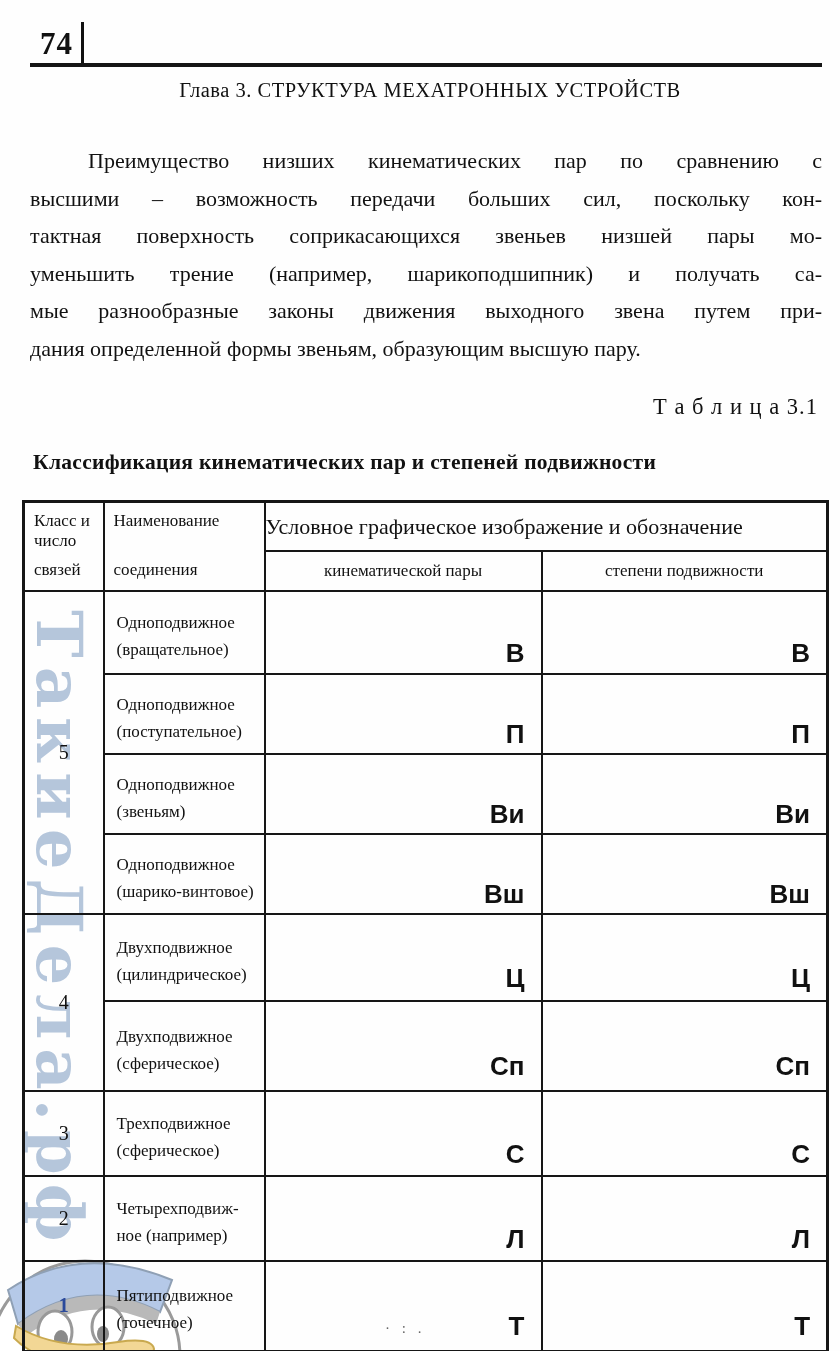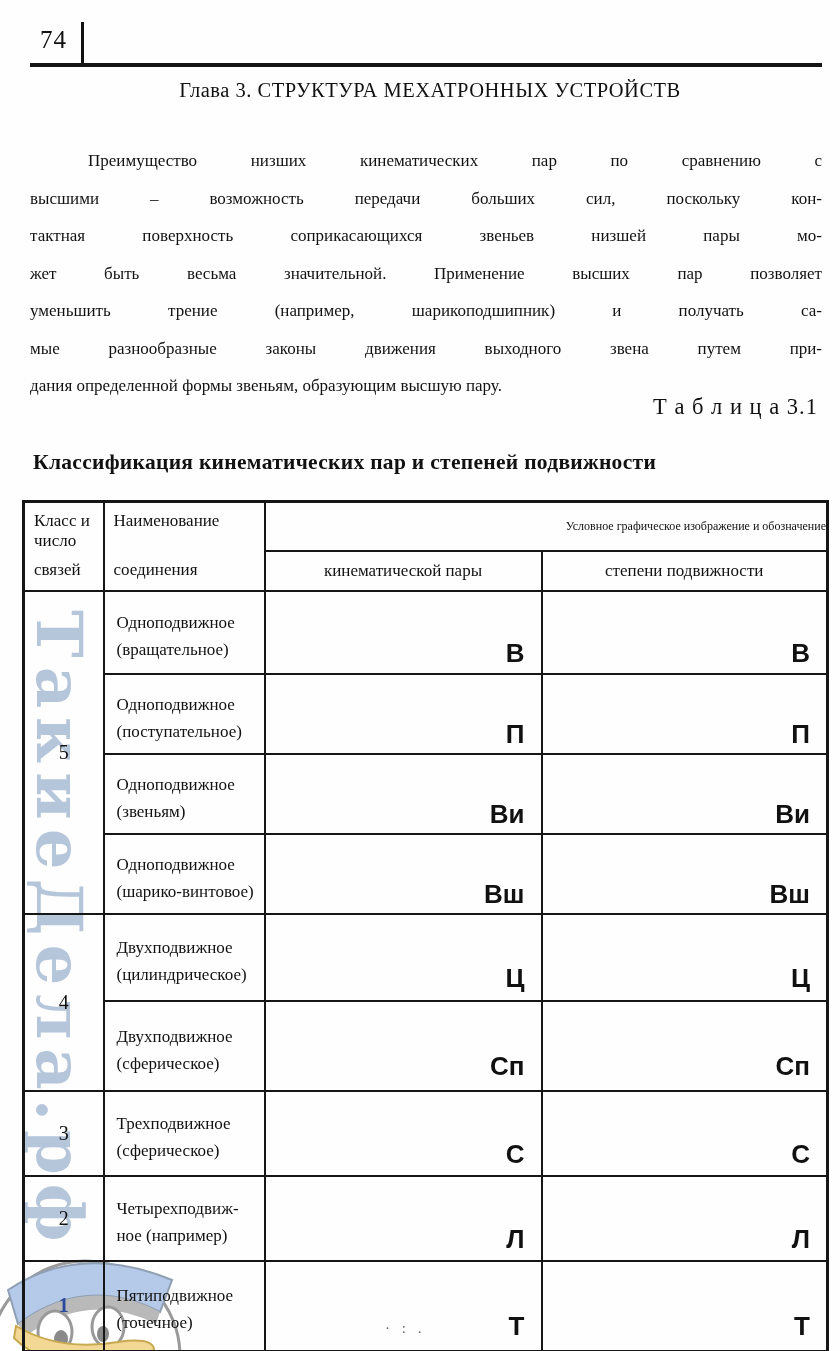--- a/index.html
+++ b/index.html
@@ -2,26 +2,26 @@
 <html><head>
 <meta charset="utf-8">
 <style>
   html,body{margin:0;padding:0;}
   body{
     width:840px;height:1351px;position:relative;background:#fefefe;
     font-family:"Liberation Serif", serif;color:#111;overflow:hidden;
   }
   .layer{position:absolute;}
   
-  .page-num{left:40px;top:26px;font-size:25px;font-weight:normal;letter-spacing:1px;}
+  .page-num{left:40px;top:26px;font-size:31px;font-weight:bold;letter-spacing:1px;}
   .head-vline{left:81px;top:22px;width:3px;height:42px;background:#111;}
   .chapter{left:110px;top:31px;width:640px;text-align:center;font-size:20.5px;letter-spacing:.5px;margin-top:48px;}
   .head-rule{left:30px;top:63px;width:792px;height:4px;background:#151515;}
   
-  .paragraph{left:30px;top:142px;width:792px;font-size:17px;line-height:37.5px;}
+  .paragraph{left:30px;top:142px;width:792px;font-size:22px;line-height:37.5px;}
   .para-line{text-align:justify;text-align-last:justify;white-space:normal;}
   .para-line.first{text-indent:58px;}
   .para-line.last{text-align-last:left;}
   
   .tbl-caption{right:22px;top:394px;font-size:22.5px;letter-spacing:1px;}
   .tbl-title{left:33px;top:450px;font-size:21.5px;font-weight:bold;letter-spacing:.3px;}
   
   .watermark{
     left:22px;top:610px;height:650px;writing-mode:vertical-rl;
     font-family:"DejaVu Serif", serif;font-weight:bold;font-size:64px;
@@ -30,21 +30,21 @@
   .penguin{left:0;top:1228px;z-index:2;}
   .specks{left:385px;top:1320px;font-size:15px;color:#666;letter-spacing:4px;z-index:4;}
   
   table.kin{
     position:absolute;left:22px;top:500px;width:804px;z-index:3;
     border-collapse:collapse;table-layout:fixed;background:transparent;
   }
   table.kin,table.kin th,table.kin td{border:2.5px solid #161616;}
   table.kin{border-width:3px;}
   th,td{padding:0;vertical-align:middle;font-weight:normal;}
-  .hgroup{height:47px;font-size:12px;text-align:right;padding-left:40px;}
+  .hgroup{height:47px;font-size:22px;text-align:left;}
   .hsub{height:38px;font-size:17px;text-align:center;margin-left:48px;}
   .hcol{font-size:17px;text-align:left;vertical-align:top;}
   .hcol .in{display:flex;flex-direction:column;justify-content:space-between;height:69px;padding:8px 4px 8px 9px;}
   .class-cell{text-align:center;font-size:20px;}
   .class-1{color:#2b4a9b;font-weight:bold;}
   td.name{font-size:17px;line-height:27px;padding:13px 4px 6px 12px;}
   td.sym{position:relative;}
   .sym-wrap{position:relative;width:100%;height:100%;}
   .sym-wrap svg{position:absolute;left:0;top:0;width:100%;height:100%;stroke:#141414;stroke-width:3;fill:none;stroke-linecap:round;}
   .lt{
@@ -78,21 +78,20 @@
 
 <div class="layer page-num">74</div>
 <div class="layer head-vline"></div>
 <div class="layer chapter">Глава 3. СТРУКТУРА МЕХАТРОННЫХ УСТРОЙСТВ</div>
 <div class="layer head-rule"></div>
 
 <div class="layer paragraph">
   <div class="para-line first">Преимущество низших кинематических пар по сравнению с</div>
   <div class="para-line">высшими – возможность передачи больших сил, поскольку кон-</div>
   <div class="para-line">тактная поверхность соприкасающихся звеньев низшей пары мо-</div>
-  <div class="para-line">жет быть весьма значительной. Применение высших пар позволяет</div>
   <div class="para-line">уменьшить трение (например, шарикоподшипник) и получать са-</div>
   <div class="para-line">мые разнообразные законы движения выходного звена путем при-</div>
   <div class="para-line last">дания определенной формы звеньям, образующим высшую пару.</div>
 </div>
 
 <div class="layer tbl-caption">Т а б л и ц а  3.1</div>
 <div class="layer tbl-title">Классификация кинематических пар и степеней подвижности</div>
 
 <table class="kin">
   <colgroup>

